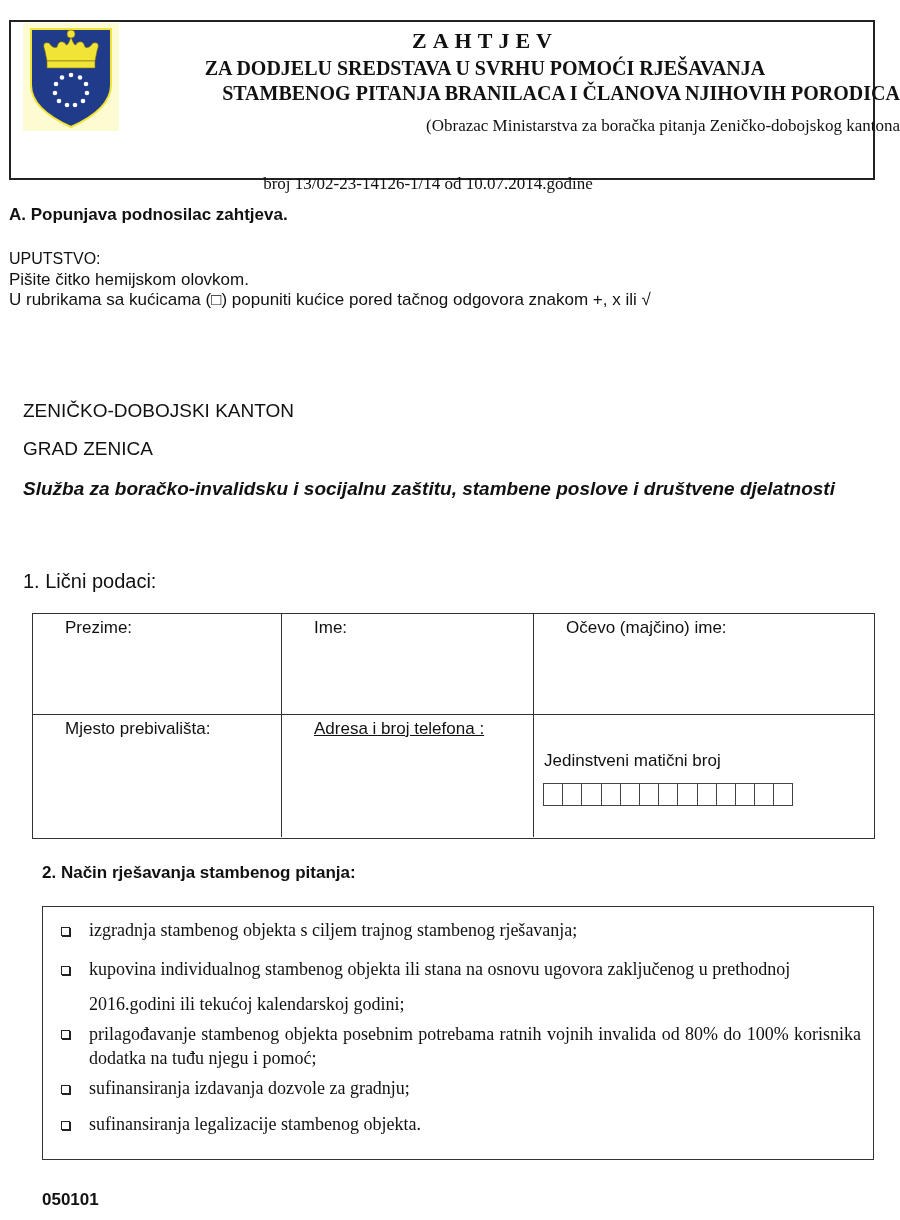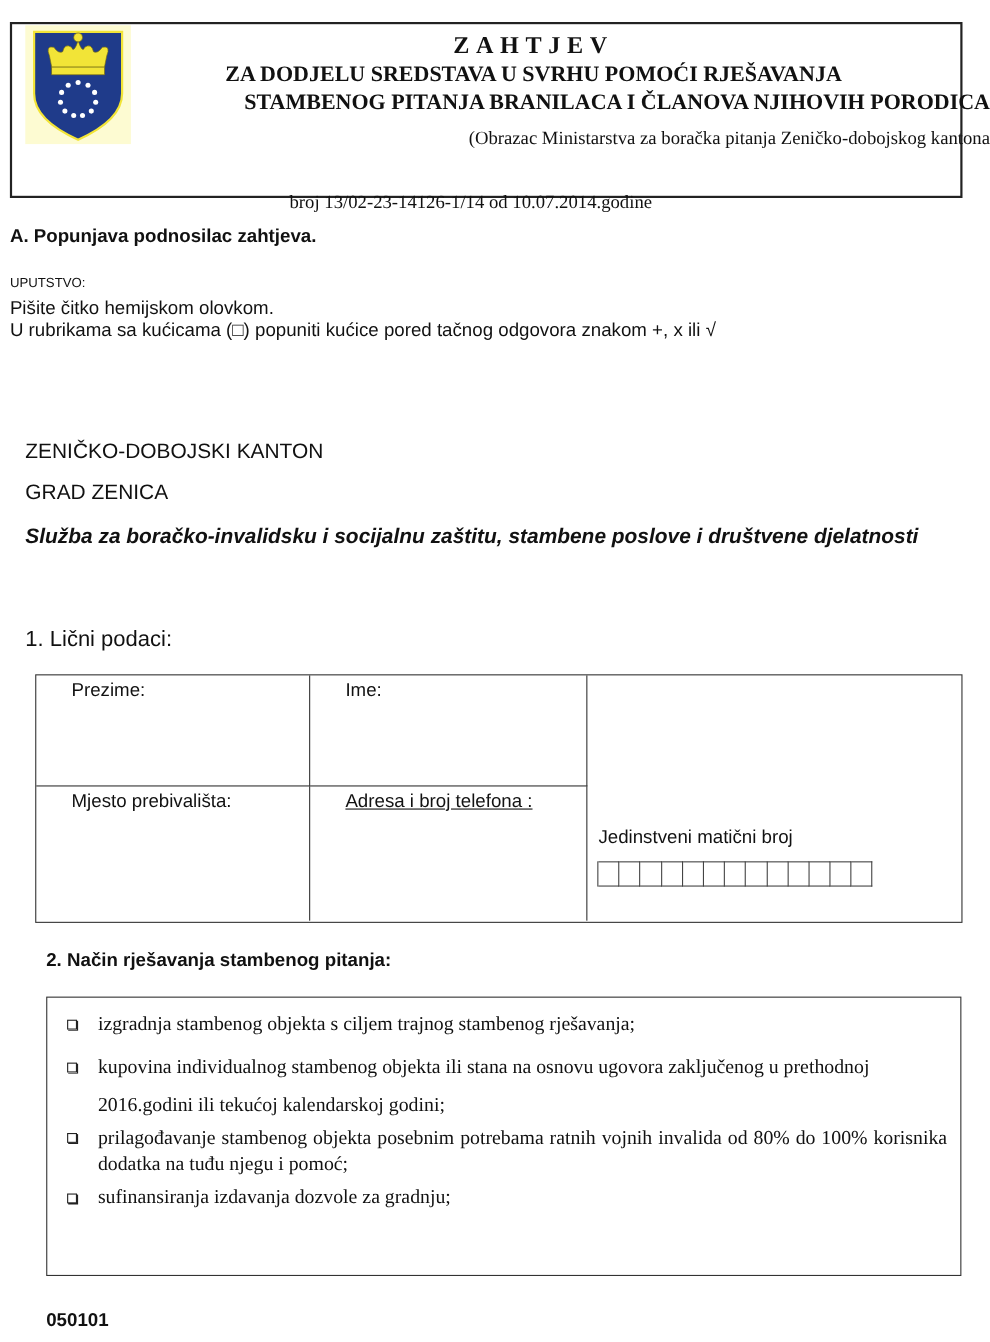--- a/index.html
+++ b/index.html
@@ -11,21 +11,21 @@
     
     #header-box { left: 9px; top: 20px; width: 866px; height: 160px; border: 2px solid #222; box-sizing: border-box; }
     #crest { left: 12px; top: 1px; width: 96px; height: 108px; background: #fdfbd2; }
     #hdr-title { left: 0; width: 900px; top: 28px; text-align: center; font-size: 22px; font-weight: bold; letter-spacing: 6px; padding-left: 70px; box-sizing: border-box; }
     #hdr-line1 { left: 0; width: 900px; top: 57px; text-align: center; font-size: 20px; font-weight: bold; padding-left: 70px; box-sizing: border-box; }
     #hdr-line2 { left: 0; width: 900px; top: 82px; text-align: right; font-size: 20px; font-weight: bold; padding-left: 70px; box-sizing: border-box; }
     #hdr-note1 { left: 0; width: 900px; top: 116px; text-align: right; font-size: 17px; padding-left: 70px; box-sizing: border-box; }
     #hdr-note2 { left: 0; width: 786px; top: 137px; text-align: center; font-size: 17px; padding-left: 70px; box-sizing: border-box; margin-top: 37px; }
 
     #section-a { left: 9px; top: 205px; font-size: 17px; font-weight: bold; }
-    #instr-title { left: 9px; top: 250px; font-size: 12px; }
+    #instr-title { left: 9px; top: 250px; font-size: 16px; }
     #instr-1 { left: 9px; top: 270px; font-size: 17px; }
     #instr-2 { left: 9px; top: 290px; font-size: 17px; }
 
     #canton { left: 23px; top: 400px; font-size: 19px; }
     #city { left: 23px; top: 438px; font-size: 19px; }
     #service { left: 23px; top: 478px; width: 820px; font-size: 19px; font-weight: bold; font-style: italic; line-height: 22px; }
 
     #sec1-title { left: 23px; top: 570px; font-size: 20px; font-weight: normal; }
 
     
@@ -104,20 +104,23 @@
 <div id="service" class="abs sans">Služba za boračko-invalidsku i socijalnu zaštitu, stambene poslove i društvene djelatnosti</div>
 
 <div id="sec1-title" class="abs sans">1. Lični podaci:</div>
 <div id="personal-table" class="abs sans">
   <div id="c-prezime" class="cell">
     <span class="cell-label">Prezime:</span>
   </div>
   <div id="c-ime" class="cell">
     <span class="cell-label">Ime:</span>
   </div>
+  <div id="c-otac" class="cell">
+    <span class="cell-label">Očevo (majčino) ime:</span>
+  </div>
   <div id="c-mjesto" class="cell">
     <span class="cell-label">Mjesto prebivališta:</span>
   </div>
   <div id="c-adresa" class="cell">
     <span class="cell-label">Adresa i broj telefona :</span>
   </div>
   <div id="c-jmbg" class="cell">
     <span id="jmbg-label">Jedinstveni matični broj</span>
     <div id="jmbg-boxes">
         <div class="jbox"></div>
@@ -148,15 +151,19 @@
     <span class="txt">kupovina individualnog stambenog objekta ili stana na osnovu ugovora zaključenog u prethodnoj 2016.godini ili tekućoj kalendarskoj godini;</span>
   </div>
   <div id="opt-2" class="opt">
     <span class="chk"></span>
     <span class="txt">prilagođavanje stambenog objekta posebnim potrebama ratnih vojnih invalida od 80% do 100%  korisnika dodatka na tuđu njegu i pomoć;</span>
   </div>
   <div id="opt-3" class="opt">
     <span class="chk"></span>
     <span class="txt">sufinansiranja izdavanja dozvole za gradnju;</span>
   </div>
+  <div id="opt-4" class="opt">
+    <span class="chk"></span>
+    <span class="txt">sufinansiranja legalizacije stambenog objekta.</span>
+  </div>
 </div>
 
 <div id="doc-code" class="abs sans">050101</div>
 
 </body></html>

